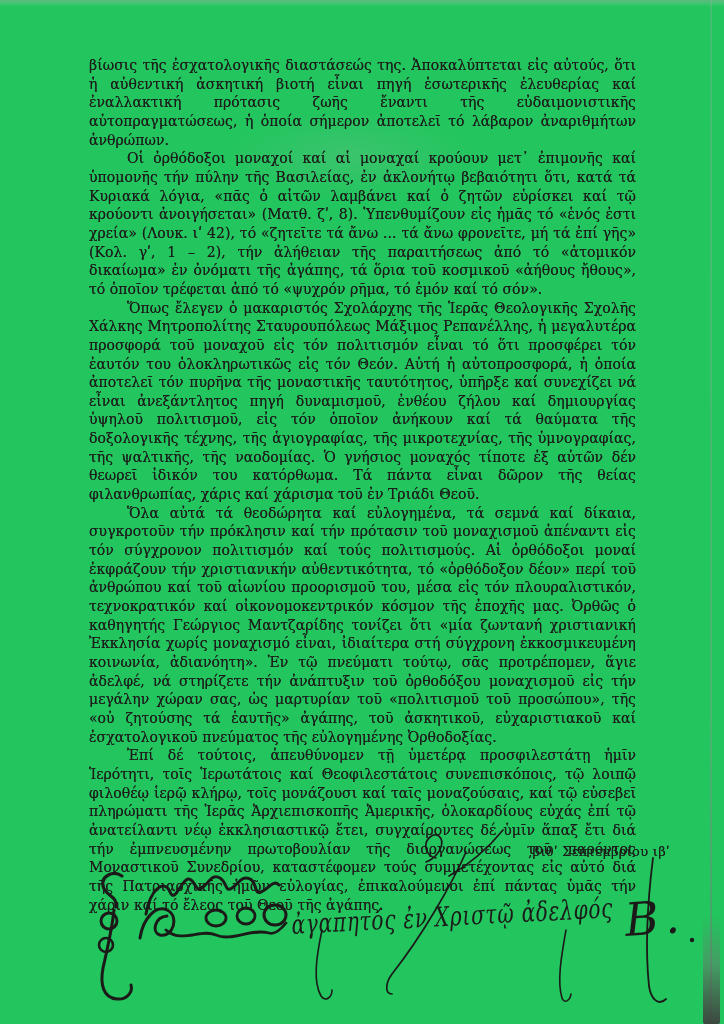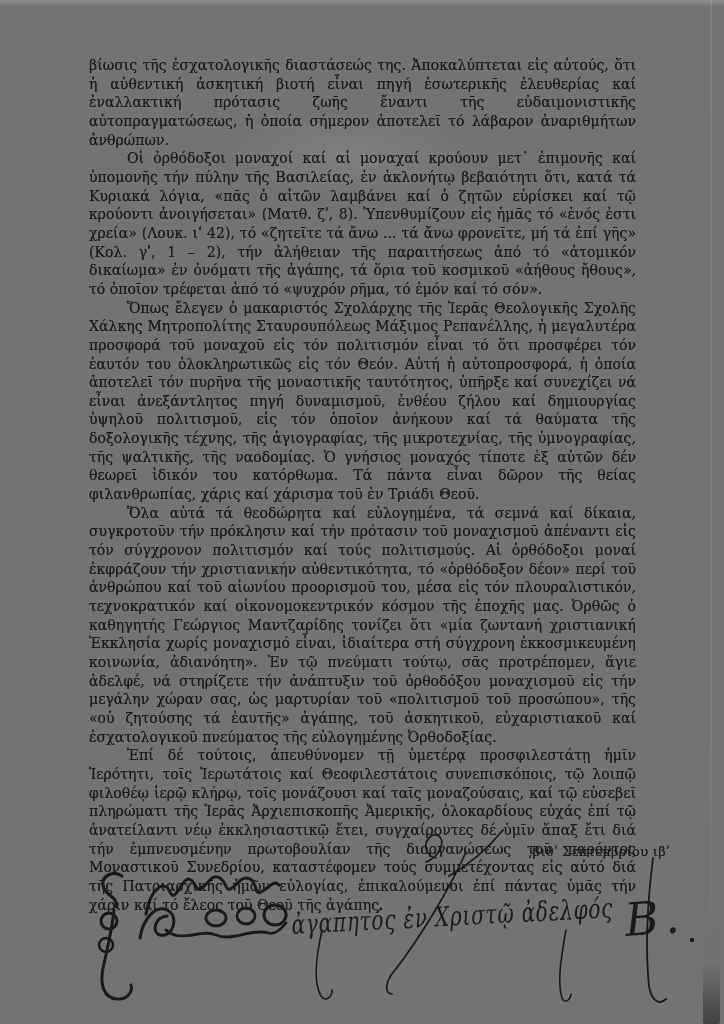--- a/index.html
+++ b/index.html
@@ -1,21 +1,21 @@
 <!DOCTYPE html>
 <html><head>
 <meta charset="utf-8">
 <style>
   html,body{margin:0;padding:0;}
   body{
     width:724px;height:1024px;overflow:hidden;position:relative;
     background:#fcfcfa;
     font-family:"DejaVu Serif","Liberation Serif",serif;
   }
-  .page{position:absolute;inset:0;background:#737373;}
+  .page{position:absolute;inset:0;background:#22c55e;}
   
   .scan-top-shadow{position:absolute;left:0;top:0;width:724px;height:7px;
     background:linear-gradient(180deg, rgba(170,170,168,.45) 0%, rgba(200,200,198,.18) 45%, rgba(255,255,255,0) 100%);}
   .scan-right-line{position:absolute;left:710px;top:0;width:2px;height:1024px;
     background:linear-gradient(180deg, rgba(170,170,168,.25) 0%, rgba(150,150,148,.35) 70%, rgba(110,110,108,.5) 100%);}
   .scan-corner-shadow{position:absolute;left:703px;top:915px;width:17px;height:109px;
     background:linear-gradient(180deg, rgba(130,130,128,0) 0%, rgba(110,110,108,.45) 45%, rgba(62,62,60,.92) 100%);
     border-radius:2px;}
   .scan-smudge{position:absolute;left:220px;top:110px;width:260px;height:90px;
     background:radial-gradient(ellipse at center, rgba(190,190,186,.16) 0%, rgba(190,190,186,0) 70%);}

